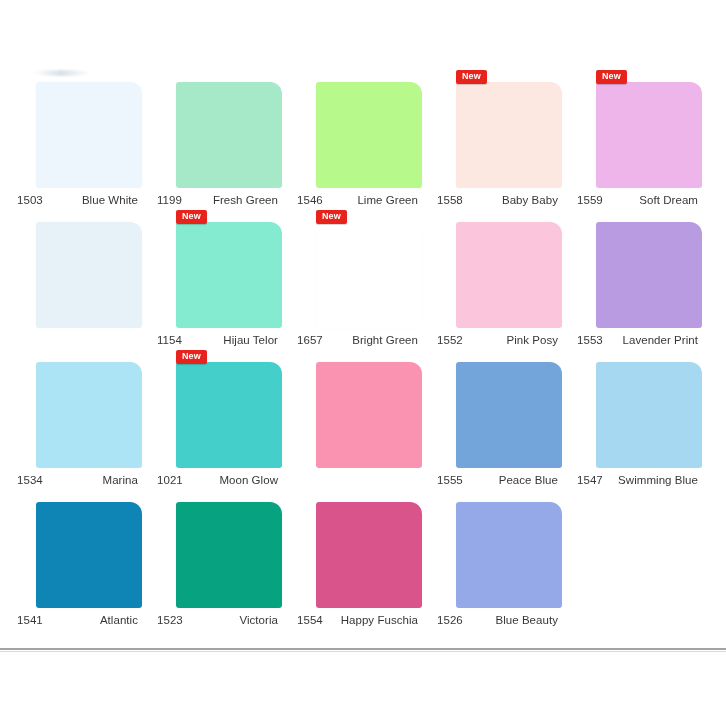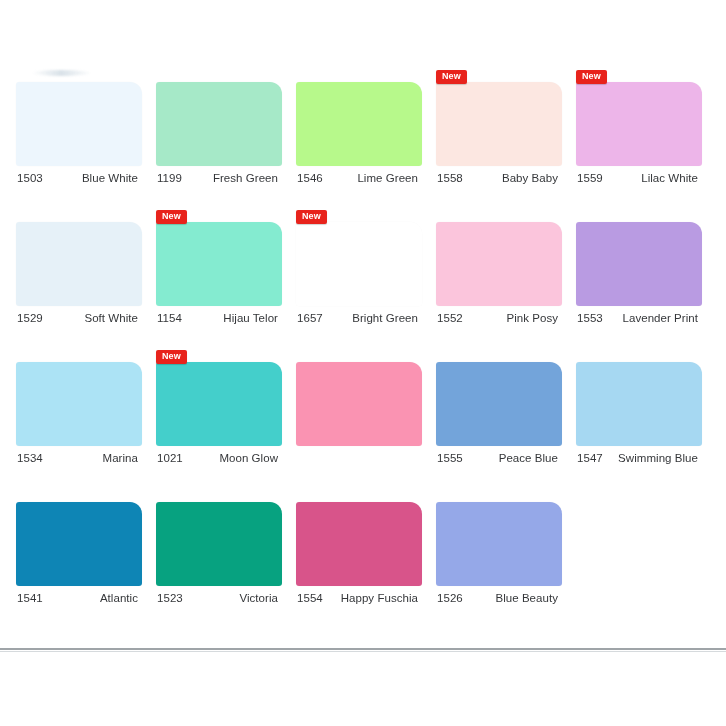--- a/index.html
+++ b/index.html
@@ -48,21 +48,22 @@
   }
 
   .swatch-cell {
     position: relative;
     padding: 0 4px 0 0;
     box-sizing: border-box;
   }
 
   .chip-wrap {
     position: relative;
-    height: 84px;
+    height: 106px;
+    margin-left: 20px;
   }
 
   .chip {
     position: absolute;
     left: 0;
     top: 0;
     right: 10px;
     bottom: 0;
     border-radius: 3px 12px 3px 3px;
     box-shadow: 0 0 0 0.5px rgba(0,0,0,0.015);
@@ -171,30 +172,26 @@
           <span class="chip-name">Baby Baby</span>
         </div>
       </div>
       <div class="swatch-cell">
         <div class="chip-wrap">
           <div class="chip" style="background: rgb(237, 181, 233);"></div>
           <span class="badge-new">New</span>
         </div>
         <div class="chip-caption">
           <span class="chip-code">1559</span>
-          <span class="chip-name">Lilac White</span>
+          <span class="chip-name">Soft Dream</span>
         </div>
       </div>
       <div class="swatch-cell">
         <div class="chip-wrap">
           <div class="chip" style="background: rgb(230, 241, 248);"></div>
-        </div>
-        <div class="chip-caption">
-          <span class="chip-code">1529</span>
-          <span class="chip-name">Soft White</span>
         </div>
       </div>
       <div class="swatch-cell">
         <div class="chip-wrap">
           <div class="chip" style="background: rgb(132, 235, 208);"></div>
           <span class="badge-new">New</span>
         </div>
         <div class="chip-caption">
           <span class="chip-code">1154</span>
           <span class="chip-name">Hijau Telor</span>

